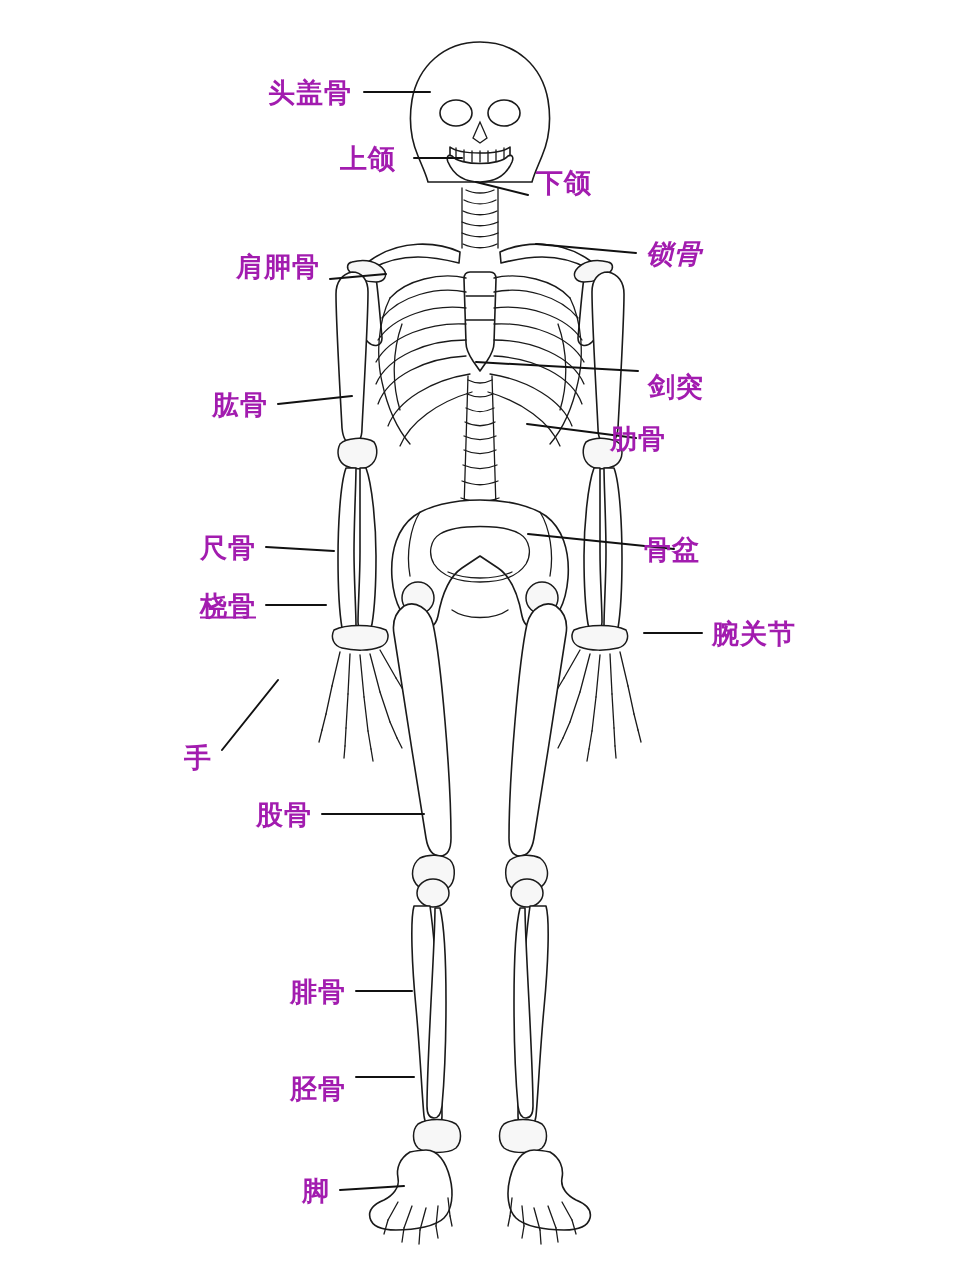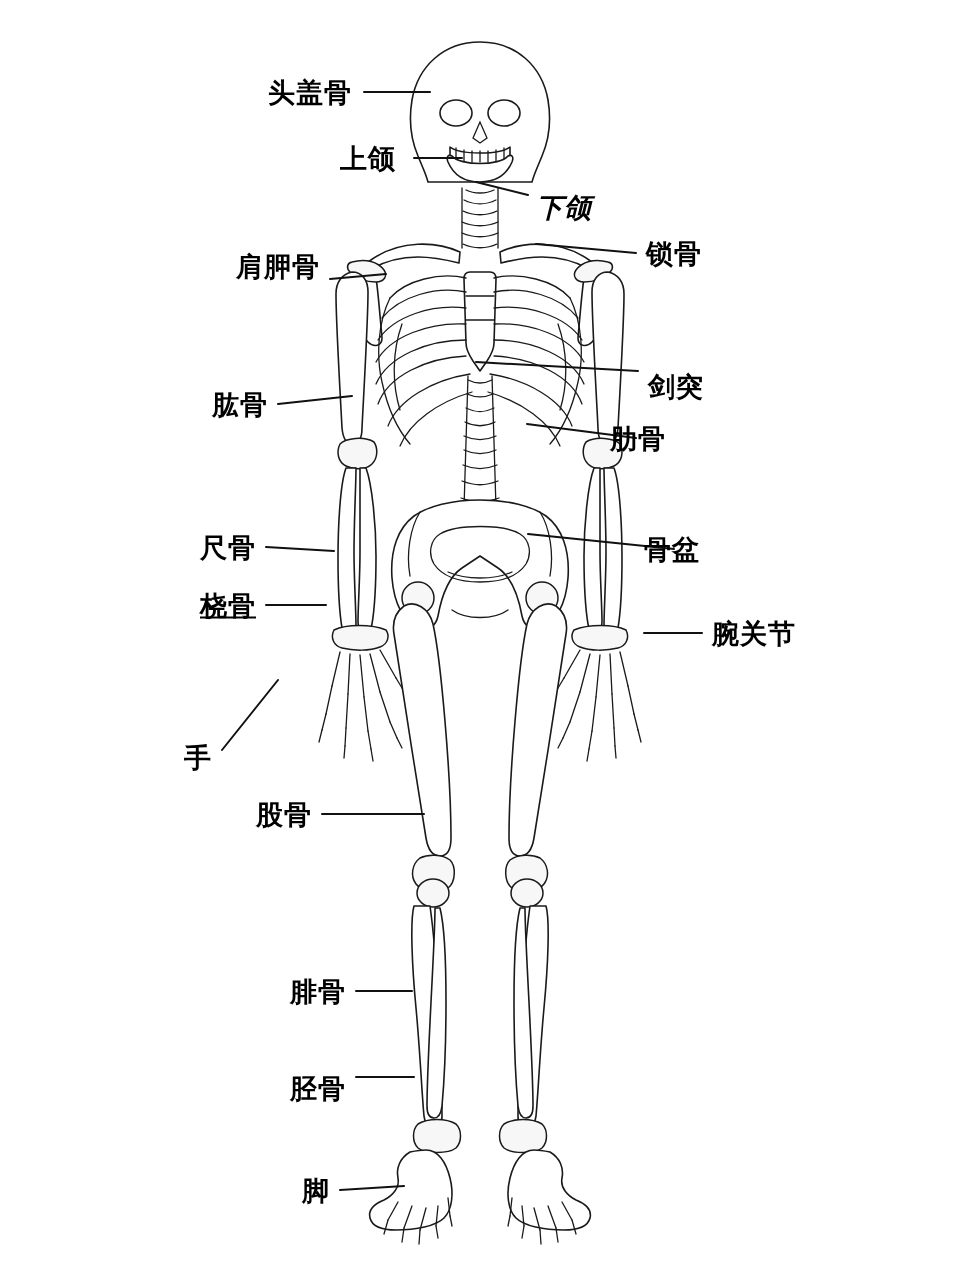--- a/index.html
+++ b/index.html
@@ -20,21 +20,21 @@
     left: 0;
     top: 0;
     width: 960px;
     height: 1280px;
   }
   .label {
     position: absolute;
     font-family: "DejaVu Sans", "Liberation Sans", sans-serif;
     font-size: 27px;
     font-weight: 700;
-    color: #000000;
+    color: #a21caf;
     white-space: nowrap;
     letter-spacing: 1px;
     line-height: 1;
   }
   .label.right {
     transform: translate(-100%, -50%);
   }
   .label.left {
     transform: translate(0, -50%);
   }
@@ -213,22 +213,22 @@
         <line class="leader" x1="322" y1="814" x2="424" y2="814"></line>
         <line class="leader" x1="356" y1="991" x2="412" y2="991"></line>
         <line class="leader" x1="356" y1="1077" x2="414" y2="1077"></line>
         <line class="leader" x1="340" y1="1190" x2="404" y2="1186"></line>
       </g>
   </svg>
 
   <div id="labels-layer">
       <div class="label right" style="left: 352px; top: 92px;">头盖骨</div>
       <div class="label right" style="left: 396px; top: 158px;">上颌</div>
-      <div class="label left" style="left: 536px; top: 207px; font-style: italic;">下颌</div>
-      <div class="label left" style="left: 646px; top: 253px;">锁骨</div>
+      <div class="label left" style="left: 536px; top: 182px;">下颌</div>
+      <div class="label left" style="left: 646px; top: 253px; font-style: italic;">锁骨</div>
       <div class="label right" style="left: 320px; top: 266px;">肩胛骨</div>
       <div class="label left" style="left: 648px; top: 386px;">剑突</div>
       <div class="label right" style="left: 268px; top: 404px;">肱骨</div>
       <div class="label left" style="left: 610px; top: 438px;">肋骨</div>
       <div class="label right" style="left: 256px; top: 547px; text-align: right;">尺骨</div>
       <div class="label left" style="left: 644px; top: 549px;">骨盆</div>
       <div class="label right" style="left: 256px; top: 605px; text-decoration: underline;">桡骨</div>
       <div class="label left" style="left: 712px; top: 633px; text-align: right;">腕关节</div>
       <div class="label right" style="left: 212px; top: 757px;">手</div>
       <div class="label right" style="left: 312px; top: 814px;">股骨</div>

